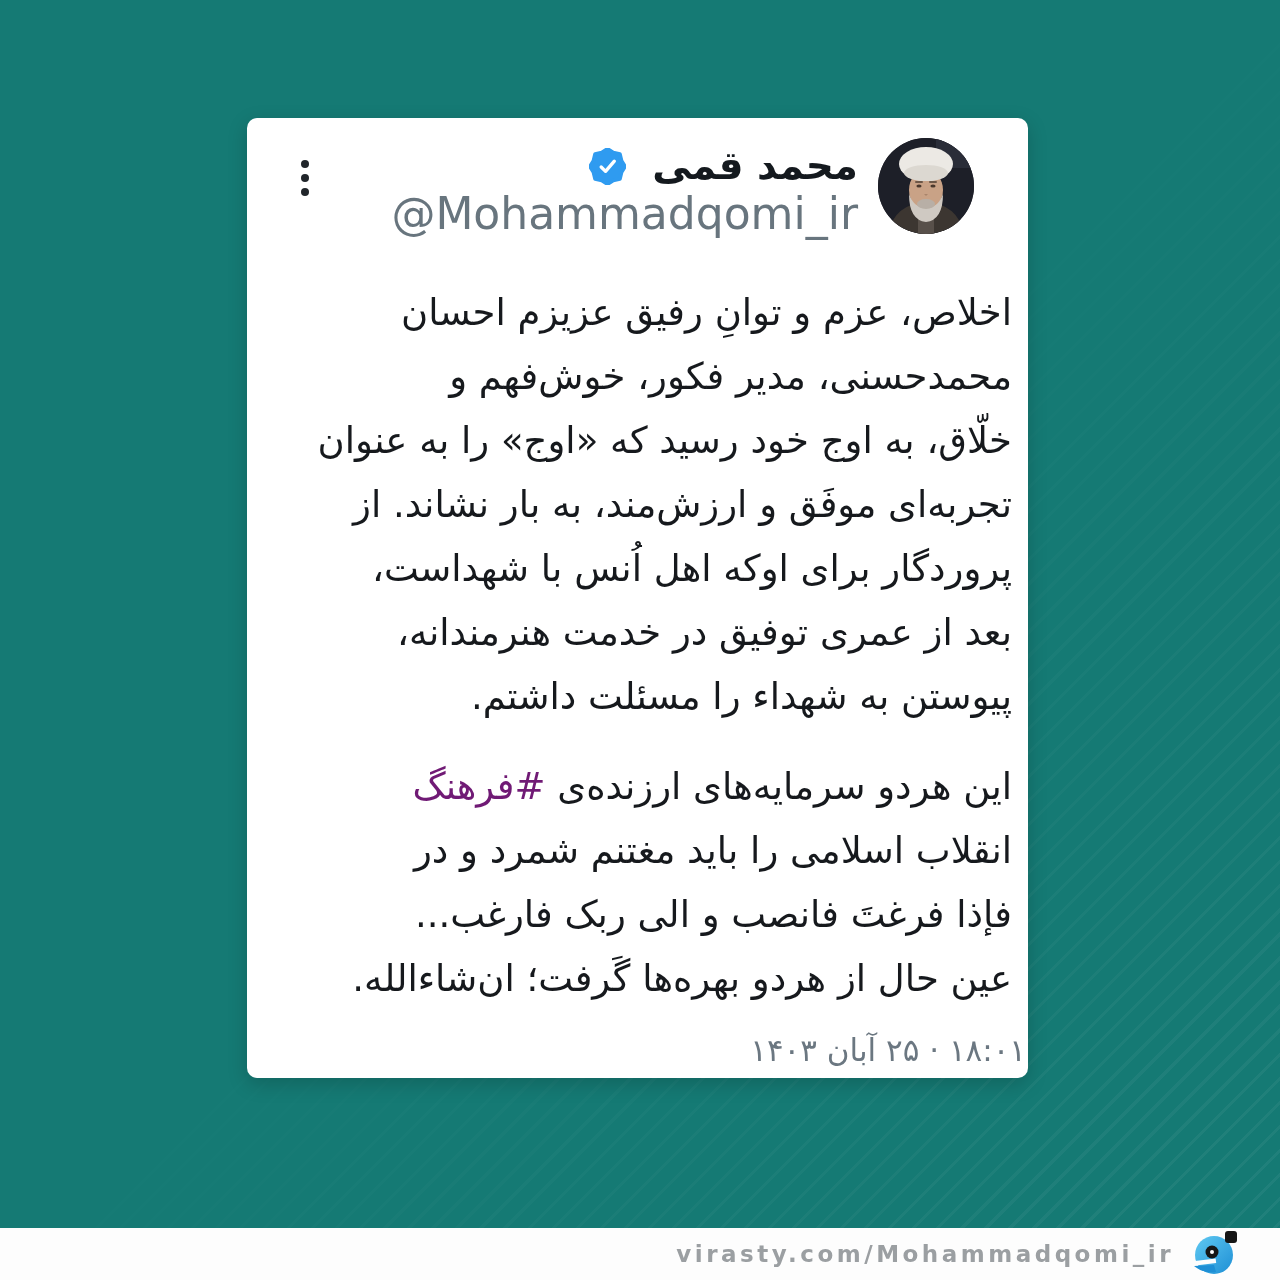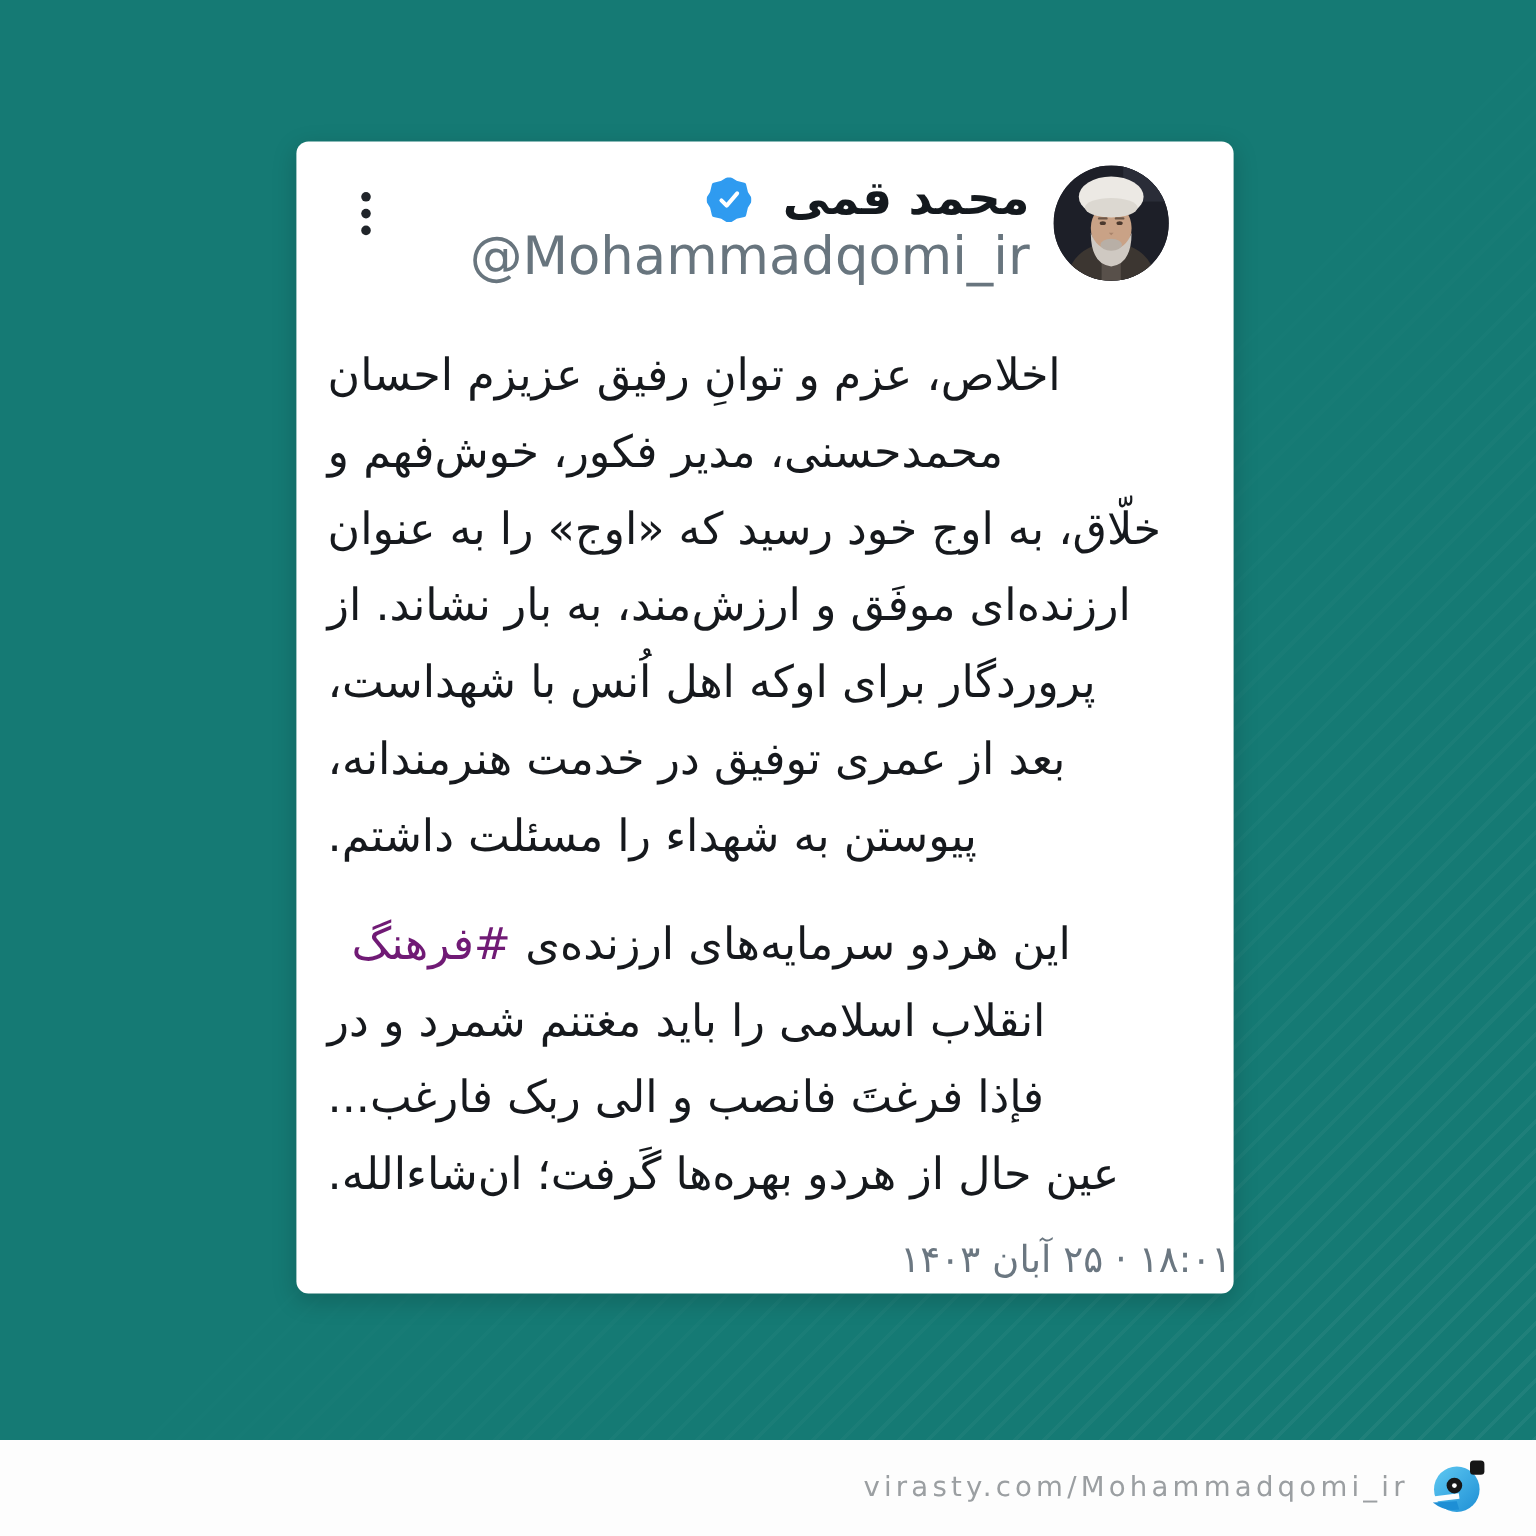--- a/index.html
+++ b/index.html
@@ -41,32 +41,32 @@
     color:#68757e;font-size:44px;line-height:42px;margin-top:4px;
     white-space:nowrap;
   }
   .kebab{
     flex:none;display:flex;flex-direction:column;gap:6px;
     padding:8px 6px;margin-top:14px;cursor:pointer;background:none;border:none;
   }
   .kebab i{display:block;width:8px;height:8px;border-radius:50%;background:#20252a;}
   .tweet-body{
     margin-top:46px;padding:0 16px 0 26px;
-    text-align:left;color:#16191d;font-size:37px;line-height:64px;
+    text-align:right;color:#16191d;font-size:37px;line-height:64px;
   }
   .paragraph + .paragraph{margin-top:26px;}
   .hashtag{color:#701a75;margin-left:20px;}
   .timestamp{
     margin-top:18px;padding:0 2px;text-align:right;direction:rtl;
     color:#6b7781;font-size:31px;line-height:42px;
   }
   .bottom-strip{
-    position:absolute;left:0;right:0;bottom:0;height:80px;background:#fdfdfd;
+    position:absolute;left:0;right:0;bottom:0;height:52px;background:#fdfdfd;
     display:flex;align-items:center;justify-content:flex-end;
-    padding:0 38px;gap:16px;box-sizing:border-box;
+    padding:0 38px;gap:16px;box-sizing:border-box;font-weight:bold;
   }
   .watermark-text{
     color:#9b9fa2;font-size:23px;letter-spacing:3.5px;white-space:nowrap;
   }
   .virasty-logo{width:52px;height:52px;flex:none;}
 </style>
 </head>
 <body>
 
 <div class="canvas">
@@ -116,21 +116,21 @@
           <i></i>
           <i></i>
       </button>
     </div>
 
     <div class="tweet-body">
         <div class="paragraph">
           <div class="line"><span>اخلاص، عزم و توانِ رفیق عزیزم احسان</span></div>
           <div class="line"><span>محمدحسنی، مدیر فکور، خوش‌فهم و</span></div>
           <div class="line"><span>خلّاق، به اوج خود رسید که «اوج» را به عنوان</span></div>
-          <div class="line"><span>ارزنده‌ای موفَق و ارزش‌مند، به بار نشاند. از</span></div>
+          <div class="line"><span>تجربه‌ای موفَق و ارزش‌مند، به بار نشاند. از</span></div>
           <div class="line"><span>پروردگار برای اوکه اهل اُنس با شهداست،</span></div>
           <div class="line"><span>بعد از عمری توفیق در خدمت هنرمندانه،</span></div>
           <div class="line"><span>پیوستن به شهداء را مسئلت داشتم.</span></div>
         </div>
         <div class="paragraph">
           <div class="line"><span>این هردو سرمایه‌های ارزنده‌ی </span><span class="hashtag">#فرهنگ</span></div>
           <div class="line"><span>انقلاب اسلامی را باید مغتنم شمرد و در</span></div>
           <div class="line"><span>فإذا فرغتَ فانصب و الی ربک فارغب...</span></div>
           <div class="line"><span>عین حال از هردو بهره‌ها گَرفت؛ ان‌شاءالله.</span></div>
         </div>

